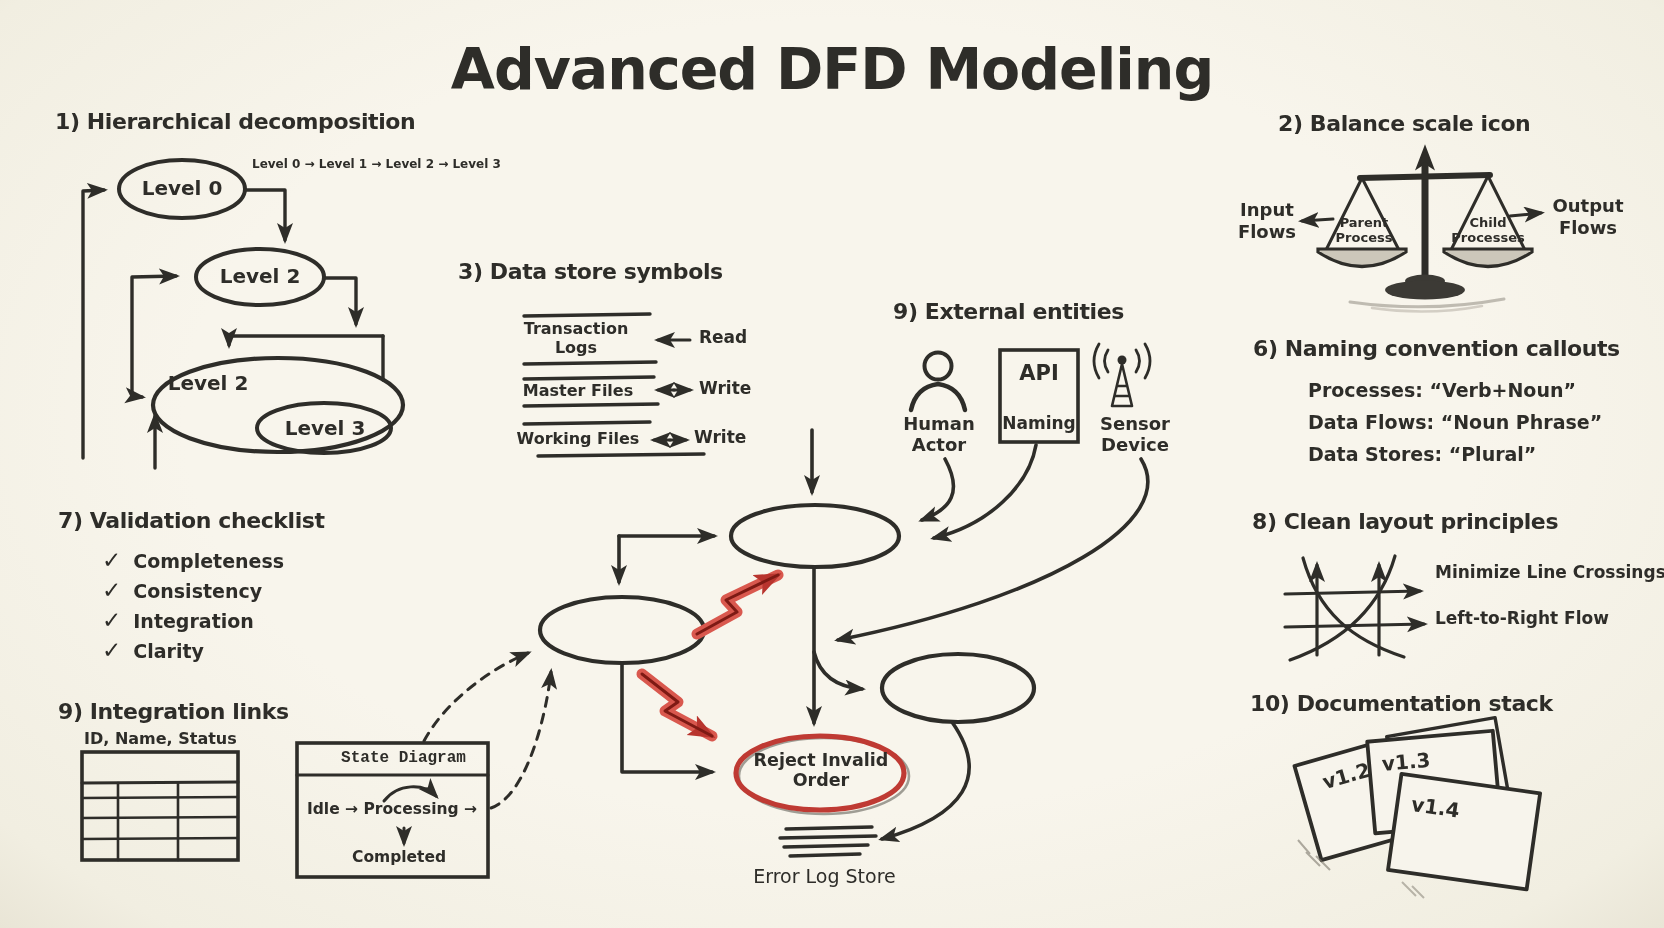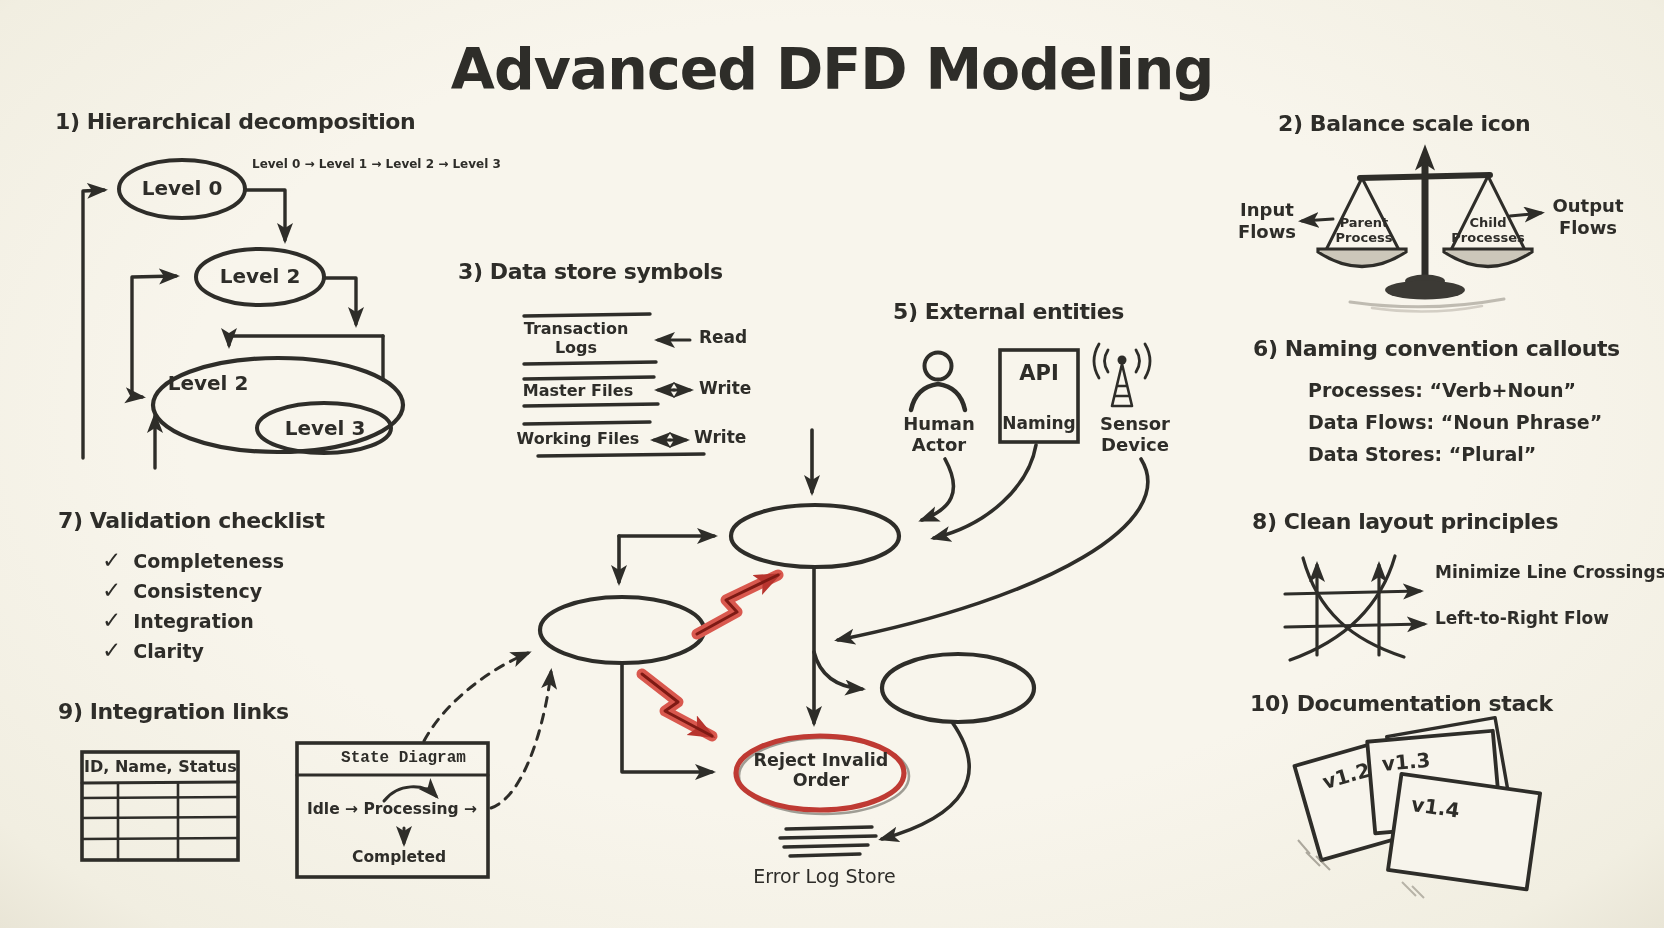--- a/index.html
+++ b/index.html
@@ -209,34 +209,34 @@
   <div class="check-row" style="left:102px;top:607px;">
     <span class="chk">✓</span>
     <span class="chk-label">Integration</span>
   </div>
   <div class="check-row" style="left:102px;top:637px;">
     <span class="chk">✓</span>
     <span class="chk-label">Clarity</span>
   </div>
 
   <div class="lbl h" style="left:58px;top:700px;">9) Integration links</div>
-  <div class="lbl tbl" style="left:84px;top:758px;width:152px;">ID, Name, Status</div>
+  <div class="lbl tbl" style="left:84px;top:730px;width:152px;">ID, Name, Status</div>
   <div class="lbl tbl" style="left:299px;top:750px;width:209px;font-family:Liberation Mono, monospace;">State Diagram</div>
   <div class="lbl state" style="left:307px;top:801px;">Idle → Processing →</div>
   <div class="lbl state" style="left:352px;top:849px;">Completed</div>
 
   <div class="lbl h" style="left:458px;top:260px;">3) Data store symbols</div>
   <div class="lbl store wrap" style="left:503px;top:319px;width:146px;">Transaction Logs</div>
   <div class="lbl op" style="left:699px;top:328px;">Read</div>
   <div class="lbl store wrap" style="left:503px;top:381px;width:150px;">Master Files</div>
   <div class="lbl op" style="left:699px;top:379px;">Write</div>
   <div class="lbl store wrap" style="left:503px;top:429px;width:150px;">Working Files</div>
   <div class="lbl op" style="left:694px;top:428px;">Write</div>
 
-  <div class="lbl h" style="left:893px;top:300px;">5) External entities</div>
+  <div class="lbl h" style="left:893px;top:300px;">9) External entities</div>
   <div class="lbl ent wrap" style="left:900px;top:414px;width:78px;">Human Actor</div>
   <div class="lbl ent wrap" style="left:1000px;top:361px;width:78px;font-size:21px;">API</div>
   <div class="lbl ent wrap" style="left:1000px;top:414px;width:78px;font-size:17px;">Naming</div>
   <div class="lbl ent wrap" style="left:1092px;top:414px;width:86px;">Sensor Device</div>
 
   <div class="lbl reject wrap" style="left:736px;top:751px;width:170px;">Reject Invalid Order</div>
   <div class="lbl errstore wrap" style="left:742px;top:866px;width:165px;">Error Log Store</div>
 
   <div class="lbl h" style="left:1278px;top:112px;">2) Balance scale icon</div>
   <div class="lbl flows wrap" style="left:1232px;top:199px;width:70px;">Input Flows</div>

